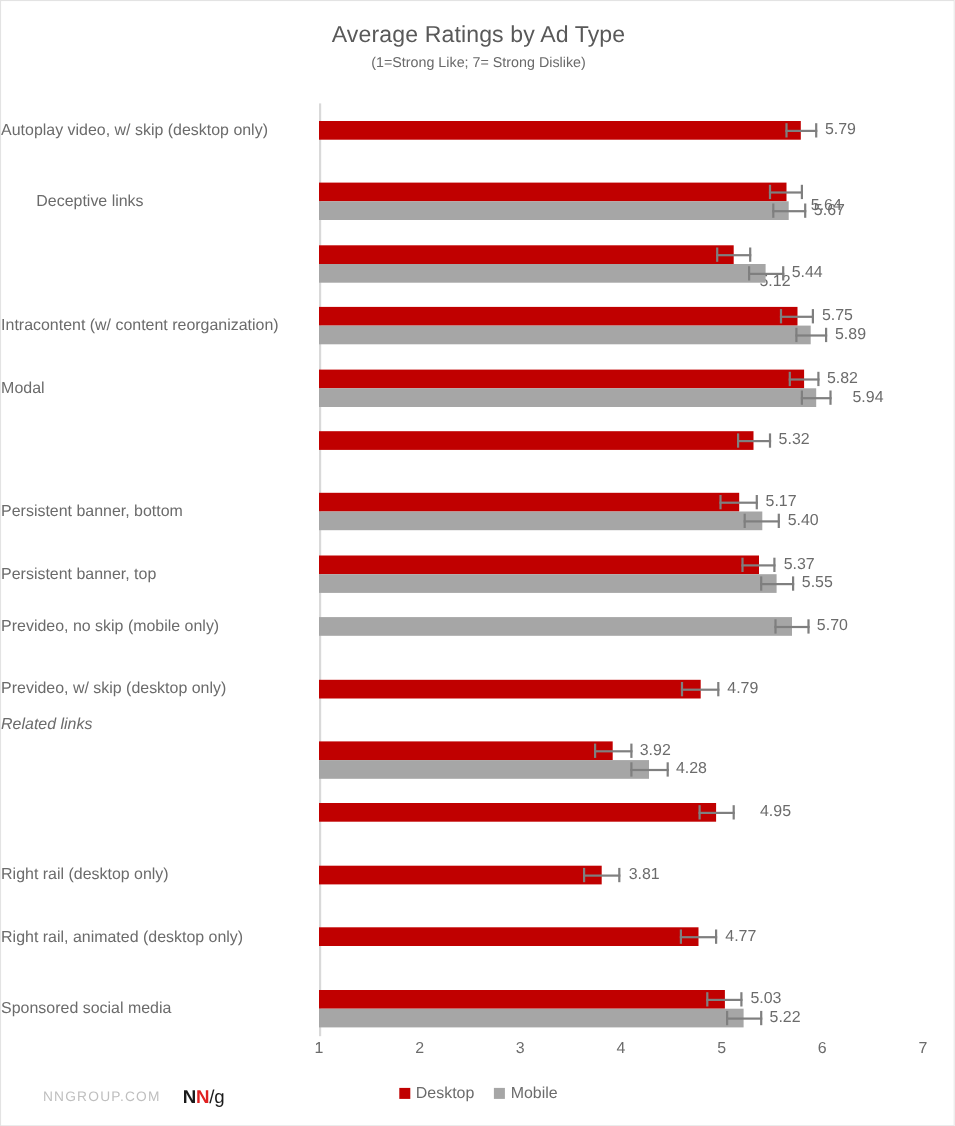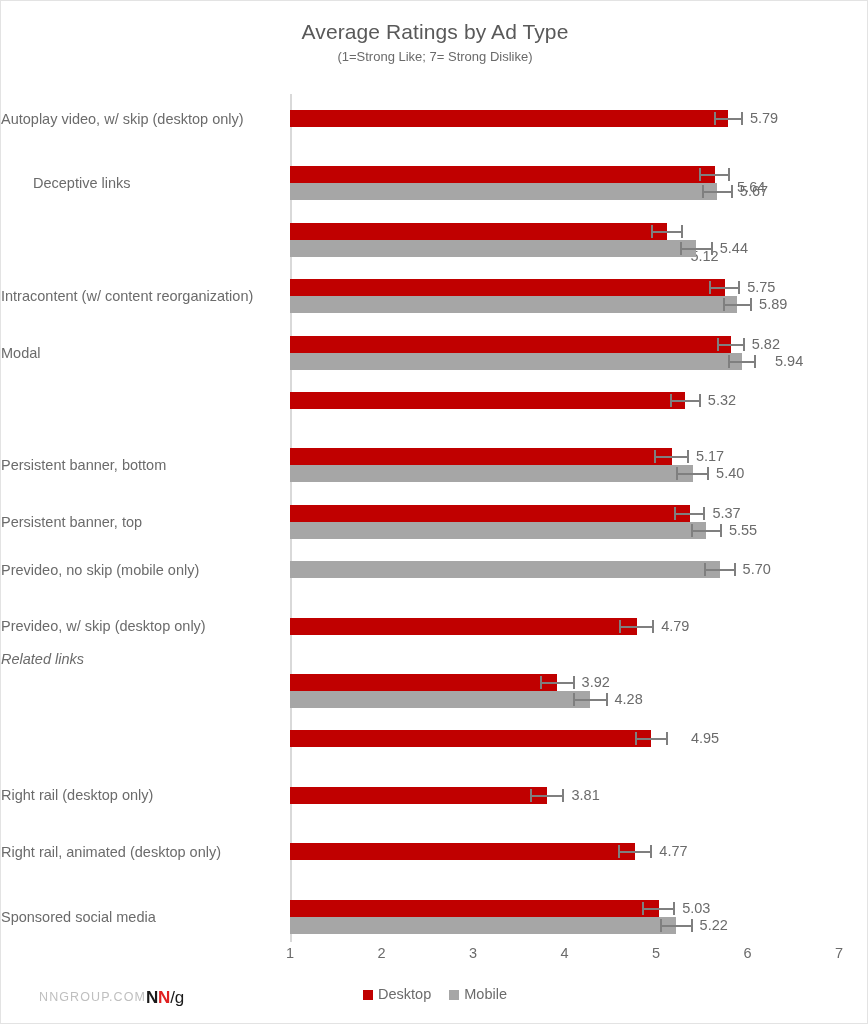--- a/index.html
+++ b/index.html
@@ -174,21 +174,21 @@
   }
   #brand .site {
     font-size: 12.5px;
     letter-spacing: 1.1px;
     color: #bfbfbf;
     vertical-align: 2px;
   }
   #brand .nng {
     font-size: 17px;
     font-weight: bold;
-    margin-left: 0;
+    margin-left: 20px;
     letter-spacing: -.2px;
   }
   #brand .n1 { color: #1a1a1a; }
   #brand .n2 { color: #e02020; }
   #brand .slashg { color: #1a1a1a; font-weight: normal; }
 </style>
 </head>
 <body>
 
 <div id="chart-frame">

